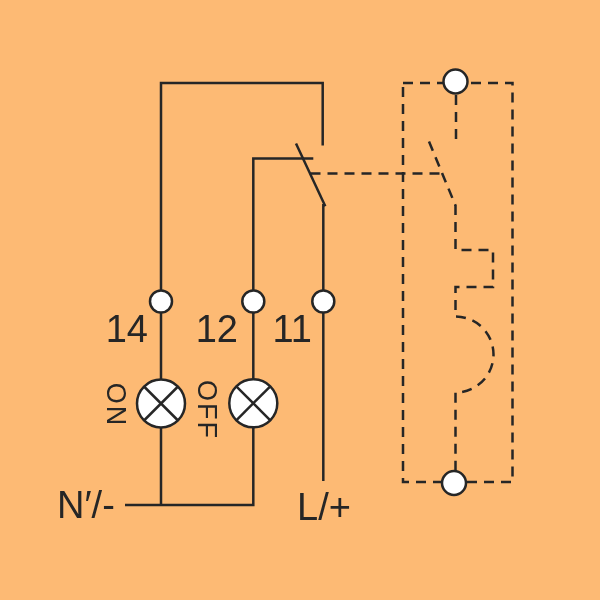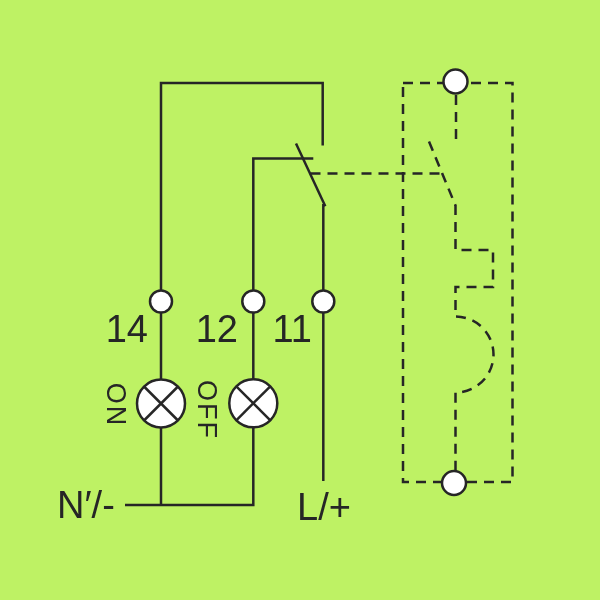--- a/index.html
+++ b/index.html
@@ -7,21 +7,21 @@
     padding: 0;
     width: 600px;
     height: 600px;
     background: #ffffff;
     font-family: "Liberation Sans", sans-serif;
   }
   .canvas {
     position: relative;
     width: 600px;
     height: 600px;
-    background: #bef264;
+    background: #fdba74;
     overflow: hidden;
   }
   svg text {
     fill: #262626;
     font-family: "Liberation Sans", sans-serif;
     font-size: 38px;
     font-weight: 400;
   }
   svg .rot-label {
     font-size: 27px;

